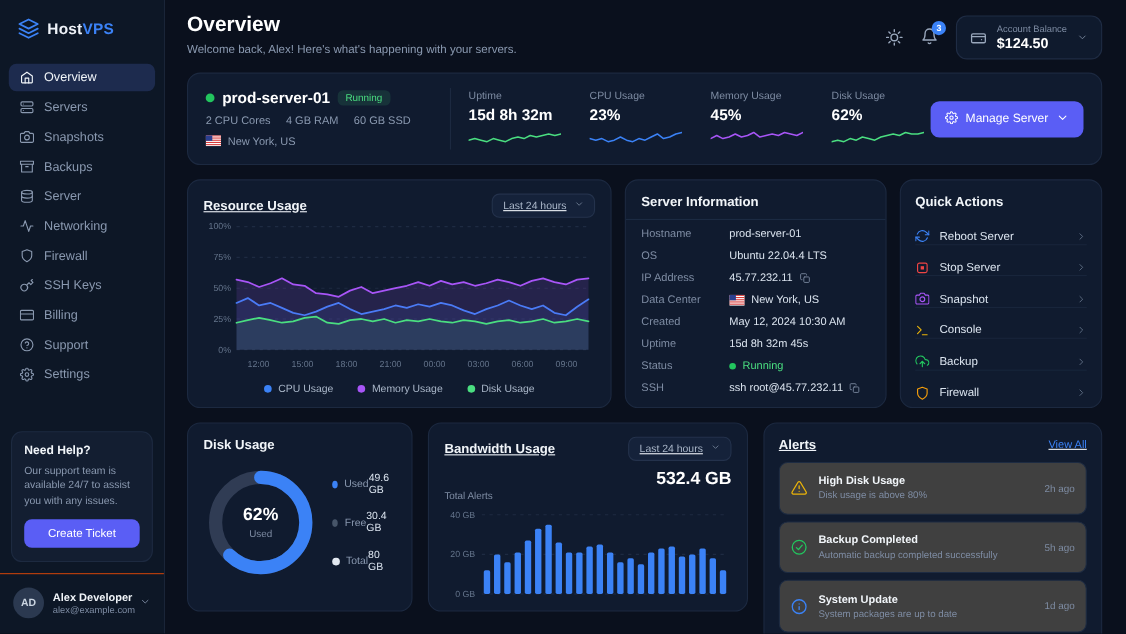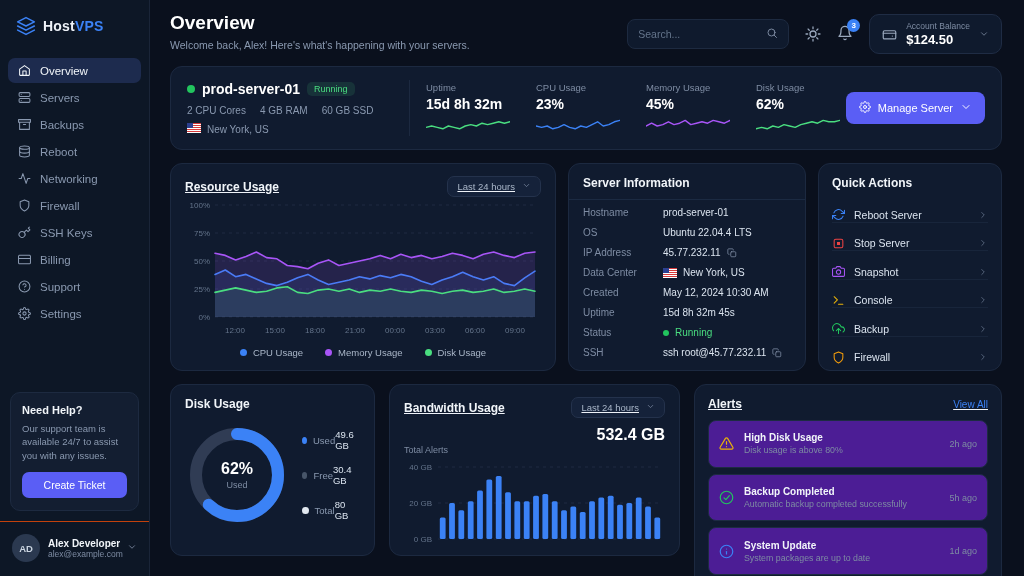--- a/index.html
+++ b/index.html
@@ -169,21 +169,21 @@
   .dl-val { margin-left:auto; color:#dbe4ef; }
 
   .bw-card { width:291px; flex:0 0 291px; height:172px; padding:12px 14px 6px 14px; display:flex; flex-direction:column; }
   .bw-total { font-size:16px; font-weight:bold; color:#fff; margin-top:8px;text-align:right; }
   .bw-sub { font-size:9px; color:#7e8ca3; margin-top:1px; }
 
   .alerts-card { flex:1; height:204px; padding:12px 13px; display:flex; flex-direction:column; }
   .view-all { font-size:10px; color:#3b82f6; cursor:pointer; }
   .alert-list { flex:1; display:flex; flex-direction:column; gap:6px; margin-top:9px; }
   .alert-tile {
-    flex:1; background:#4c1d95; border:1px solid #1d2b42; border-radius:8px;
+    flex:1; background:#404040; border:1px solid #1d2b42; border-radius:8px;
     display:flex; align-items:center; gap:10px; padding:4px 10px; cursor:pointer;
   }
   .alert-tile svg { width:15px; height:15px; flex:0 0 auto; }
   .alert-meta { flex:1; min-width:0; }
   .alert-title { font-size:10px; font-weight:bold; color:#f1f5f9; }
   .alert-desc { font-size:8.8px; color:#7e8ca3; margin-top:2px; white-space:nowrap; }
   .alert-time { font-size:9px; color:#7e8ca3; flex:0 0 auto; }
 
   .axis-text { fill:#64748b; font-size:8px; font-family:"Liberation Sans",sans-serif; }
 </style>
@@ -219,36 +219,45 @@
               <rect x="2" y="3" width="20" height="7" rx="2"></rect>
               <rect x="2" y="14" width="20" height="7" rx="2"></rect>
               <path d="M6 6.5h.01M6 17.5h.01"></path>
             </svg>
           </span>
           <span>Servers</span>
         </div>
         <div class="nav-item">
           <span style="display:flex">
             <svg viewBox="0 0 24 24" fill="none" stroke="currentColor" stroke-width="1.9" stroke-linecap="round" stroke-linejoin="round">
+              <path d="M23 19a2 2 0 0 1-2 2H3a2 2 0 0 1-2-2V8a2 2 0 0 1 2-2h4l2-3h6l2 3h4a2 2 0 0 1 2 2z"></path>
+              <circle cx="12" cy="13" r="4"></circle>
+            </svg>
+          </span>
+          <span>Snapshots</span>
+        </div>
+        <div class="nav-item">
+          <span style="display:flex">
+            <svg viewBox="0 0 24 24" fill="none" stroke="currentColor" stroke-width="1.9" stroke-linecap="round" stroke-linejoin="round">
               <path d="M21 8v13H3V8"></path>
               <rect x="1" y="3" width="22" height="5"></rect>
               <path d="M10 12h4"></path>
             </svg>
           </span>
           <span>Backups</span>
         </div>
         <div class="nav-item">
           <span style="display:flex">
             <svg viewBox="0 0 24 24" fill="none" stroke="currentColor" stroke-width="1.9" stroke-linecap="round" stroke-linejoin="round">
               <ellipse cx="12" cy="5" rx="9" ry="3"></ellipse>
               <path d="M21 12c0 1.66-4 3-9 3s-9-1.34-9-3"></path>
               <path d="M3 5v14c0 1.66 4 3 9 3s9-1.34 9-3V5"></path>
             </svg>
           </span>
-          <span>Reboot</span>
+          <span>Server</span>
         </div>
         <div class="nav-item">
           <span style="display:flex">
             <svg viewBox="0 0 24 24" fill="none" stroke="currentColor" stroke-width="1.9" stroke-linecap="round" stroke-linejoin="round">
               <path d="M22 12h-4l-3 9L9 3l-3 9H2"></path>
             </svg>
           </span>
           <span>Networking</span>
         </div>
         <div class="nav-item">
@@ -314,27 +323,20 @@
   </aside>
 
   <main class="main">
 
     <div class="topbar">
       <div>
         <div class="page-title">Overview</div>
         <div class="page-sub">Welcome back, Alex! Here's what's happening with your servers.</div>
       </div>
       <div class="top-right">
-        <div class="search-box">
-          <input type="text" placeholder="Search..." style="">
-          <span id="search-ic"><svg viewBox="0 0 24 24" fill="none" stroke="currentColor" stroke-width="1.9" stroke-linecap="round" stroke-linejoin="round">
-                <circle cx="11" cy="11" r="7"></circle>
-                <path d="m21 21-4.8-4.8"></path>
-              </svg></span>
-        </div>
         <div class="icon-btn" id="sun-ic">
             <svg viewBox="0 0 24 24" fill="none" stroke="currentColor" stroke-width="1.9" stroke-linecap="round" stroke-linejoin="round">
               <circle cx="12" cy="12" r="4.5"></circle>
               <path d="M12 1.5v2.5M12 20v2.5M4.6 4.6l1.8 1.8M17.6 17.6l1.8 1.8M1.5 12H4M20 12h2.5M4.6 19.4l1.8-1.8M17.6 6.4l1.8-1.8"></path>
             </svg>
           </div>
         <div class="icon-btn">
           <span id="bell-ic"><svg viewBox="0 0 24 24" width="16" height="16" fill="none" stroke="currentColor" stroke-width="1.9" stroke-linecap="round" stroke-linejoin="round">
                 <path d="M18 8A6 6 0 0 0 6 8c0 7-3 9-3 9h18s-3-2-3-9"></path>
                 <path d="M13.73 21a2 2 0 0 1-3.46 0"></path>

